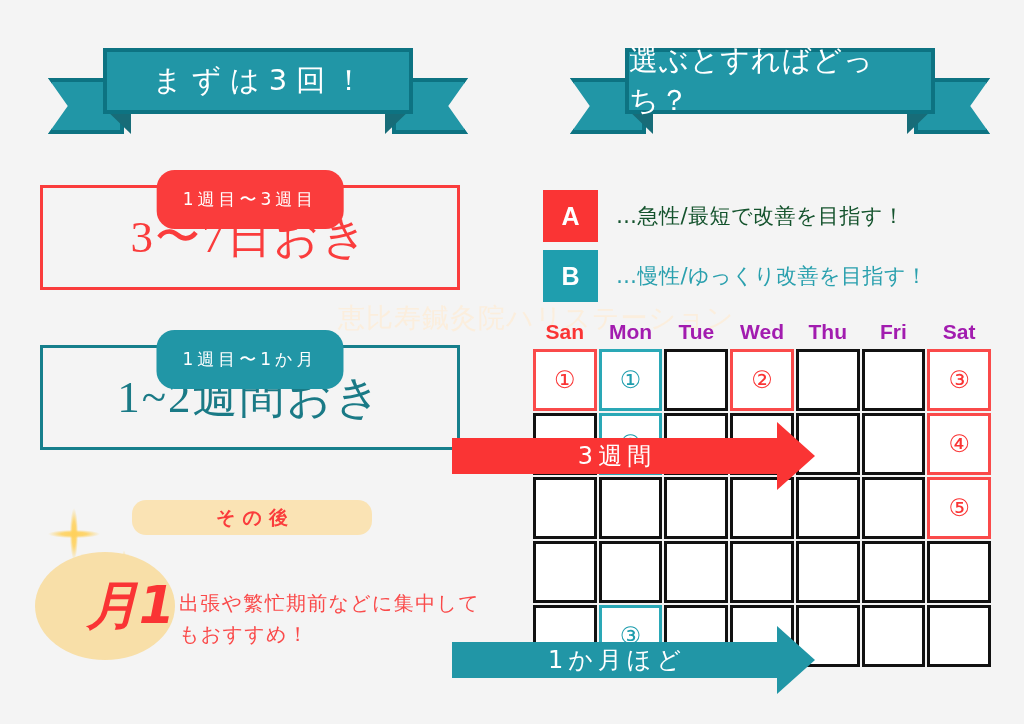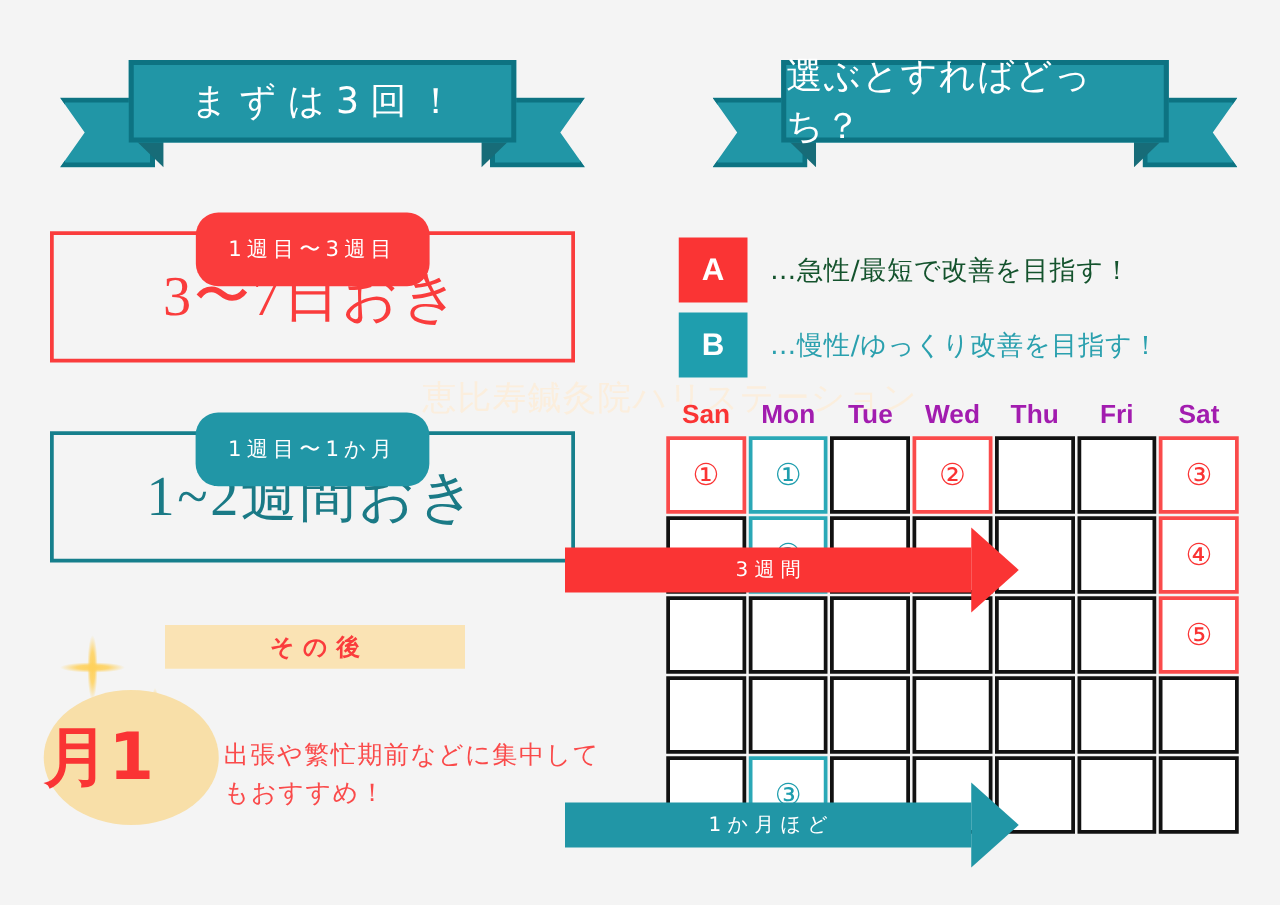--- a/index.html
+++ b/index.html
@@ -50,34 +50,34 @@
 
   #box-red{left:40px;top:185px;width:420px;height:105px;border:3px solid #fa3c3c;}
   #box-red .big{color:#fa3c3c;}
   #box-red .pill{background:#fa3c3c;}
   #box-teal{left:40px;top:345px;width:420px;height:105px;border:3px solid #167f8c;}
   #box-teal .big{color:#1a7a86;}
   #box-teal .pill{background:#2196a6;}
 
   
   #after-bar{position:absolute;left:132px;top:500px;width:240px;height:35px;
-             background:#fae3b4;display:flex;align-items:center;justify-content:center;}
+             background:#fae3b4;display:flex;align-items:center;justify-content:center;border-radius:14px;}
   #after-bar span{color:#fa3c3c;font-size:19px;font-weight:bold;letter-spacing:7px;
                   padding-left:7px;font-family:"DejaVu Sans",sans-serif;}
 
   .sparkle{position:absolute;background:
       radial-gradient(ellipse 50% 8% at 50% 50%, #ffd15c 0%, rgba(255,209,92,0.85) 35%, rgba(255,222,140,0) 72%),
       radial-gradient(ellipse 8% 50% at 50% 50%, #ffd15c 0%, rgba(255,209,92,0.85) 35%, rgba(255,222,140,0) 72%);
   }
   #sparkle-1{left:38px;top:498px;width:72px;height:72px;}
   #sparkle-2{left:98px;top:543px;width:52px;height:52px;}
 
   #month-oval{position:absolute;left:35px;top:552px;width:140px;height:108px;
               background:#f8dfa8;border-radius:50%;
-              display:flex;align-items:center;justify-content:flex-start;}
+              display:flex;align-items:center;justify-content:flex-end;font-style:italic;}
   #month-oval span{color:#fa3434;font-size:52px;font-weight:bold;letter-spacing:0px;
                    font-family:"DejaVu Sans",sans-serif;}
   #after-note{position:absolute;left:179px;top:588px;width:320px;
               color:#fa4a4a;font-size:20px;line-height:1.55;letter-spacing:1.3px;
               font-family:"DejaVu Sans",sans-serif;}
 
   
   .legend-row{position:absolute;display:flex;align-items:center;}
   .legend-chip{width:55px;height:52px;display:flex;align-items:center;justify-content:center;
                color:#fff;font-size:25px;font-weight:bold;}
@@ -100,21 +100,21 @@
   .cal-row{display:flex;}
   .cal-cell{flex:1 1 0;height:62px;margin:1px 1px;box-sizing:border-box;
             border:3px solid #111111;background:#ffffff;
             display:flex;align-items:center;justify-content:center;
             font-size:24px;font-family:"DejaVu Sans",sans-serif;}
   .cal-cell.red{border-color:#fa4a4a;color:#fa3434;}
   .cal-cell.teal{border-color:#2aa8b6;color:#1f9eae;}
 
   .arrow{position:absolute;display:flex;align-items:center;}
   .arrow .shaft{height:36px;display:flex;align-items:center;justify-content:center;
-                color:#fff;font-size:16px;letter-spacing:5px;padding-left:5px;
+                color:#fff;font-size:24px;letter-spacing:5px;padding-left:5px;
                 font-family:"DejaVu Sans",sans-serif;}
   .arrow .head{width:0;height:0;border-top:34px solid transparent;
                border-bottom:34px solid transparent;}
   #arrow-red{left:-80px;top:74px;}
   #arrow-red .shaft{background:#fa3434;width:320px;}
   #arrow-red .head{border-left:38px solid #fa3434;}
   #arrow-teal{left:-80px;top:278px;}
   #arrow-teal .shaft{background:#2196a6;width:320px;}
   #arrow-teal .head{border-left:38px solid #2196a6;}
 </style>

